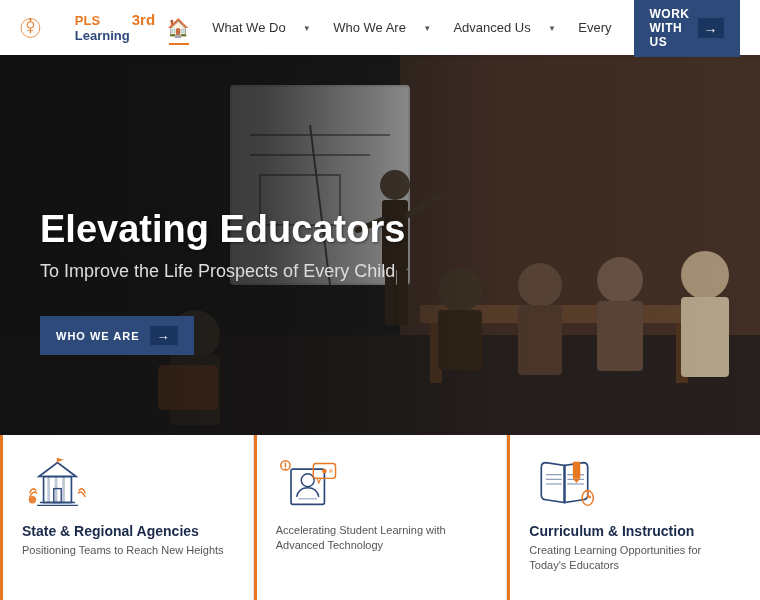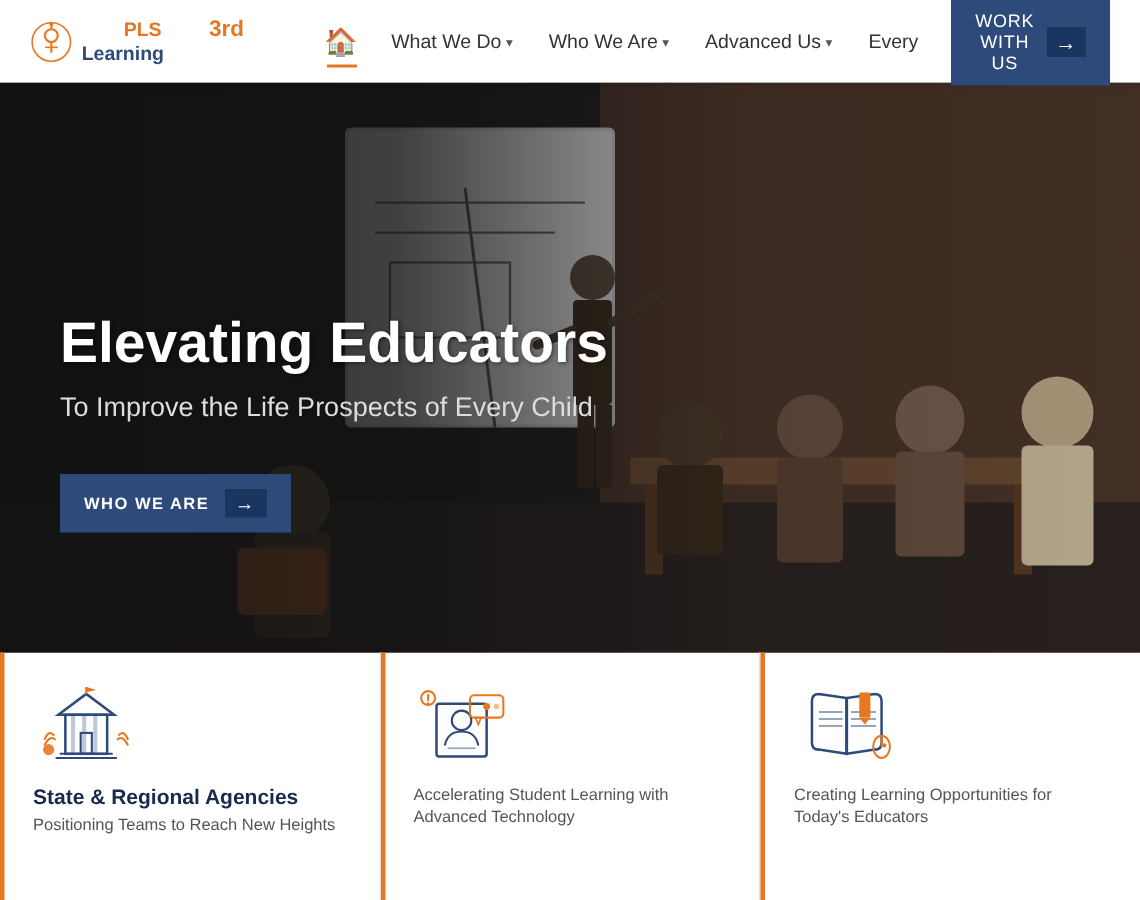--- a/index.html
+++ b/index.html
@@ -57,52 +57,51 @@
       background: #e87722;
     }
     .nav-item {
       font-size: 13px;
       color: #333;
       padding: 4px 10px;
       cursor: pointer;
       white-space: nowrap;
       display: flex;
       align-items: center;
-      gap: 3px;
+      gap: 19px;
     }
     .nav-caret {
       font-size: 9px;
       color: #555;
     }
     .nav-cta {
       background: #2d4a7a;
       color: #fff;
       font-size: 12px;
-      font-weight: 400;
+      font-weight: 700;
       padding: 8px 16px;
       margin-left: 8px;
       cursor: pointer;
       display: flex;
       align-items: center;
       gap: 8px;
       letter-spacing: 0.5px;
-      text-align: center;
     }
     .nav-cta-arrow {
       background: #1a3560;
       padding: 2px 6px;
       font-size: 14px;
     }
 
     
     .hero {
       position: relative;
       height: 380px;
       overflow: hidden;
-      background: #7f1d1d;
+      background: #4c1d95;
     }
     
     .hero-room {
       position: absolute;
       inset: 0;
       background:
         radial-gradient(ellipse at 70% 60%, #5a4535 0%, transparent 50%),
         radial-gradient(ellipse at 85% 50%, #6b5040 0%, transparent 35%),
         linear-gradient(to bottom, #2a2a2a 0%, #1a1a1a 100%);
     }
@@ -387,16 +386,17 @@
 
         <rect x="44" y="4" width="8" height="18" fill="#e87722" rx="1"></rect>
         <polygon points="44,22 52,22 48,27" fill="#e87722"></polygon>
 
         <ellipse cx="60" cy="43" rx="6" ry="8" fill="none" stroke="#e87722" stroke-width="1.5"></ellipse>
         <line x1="60" y1="35" x2="60" y2="43" stroke="#e87722" stroke-width="1.5"></line>
 
         <circle cx="62" cy="42" r="1.5" fill="#e87722"></circle>
       </svg>
     </div>
+    <div class="card-title">Curriculum &amp; Instruction</div>
     <div class="card-desc">Creating Learning Opportunities for Today's Educators</div>
   </div>
 
 </div>
 
 </body></html>

